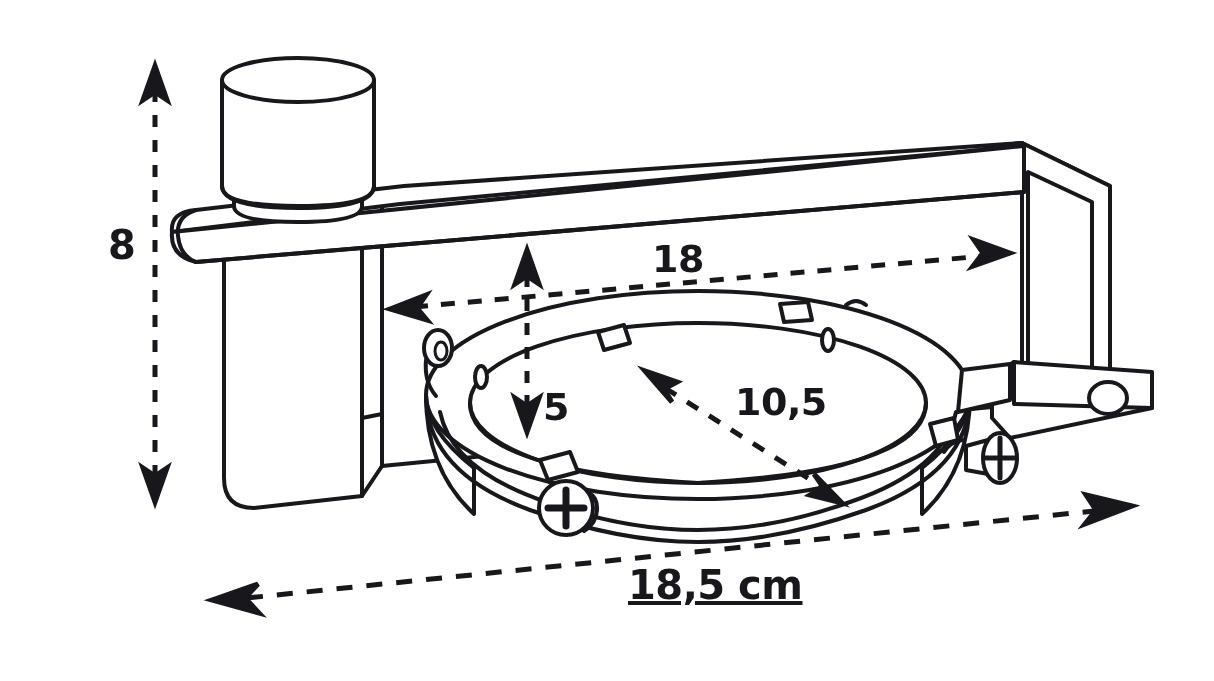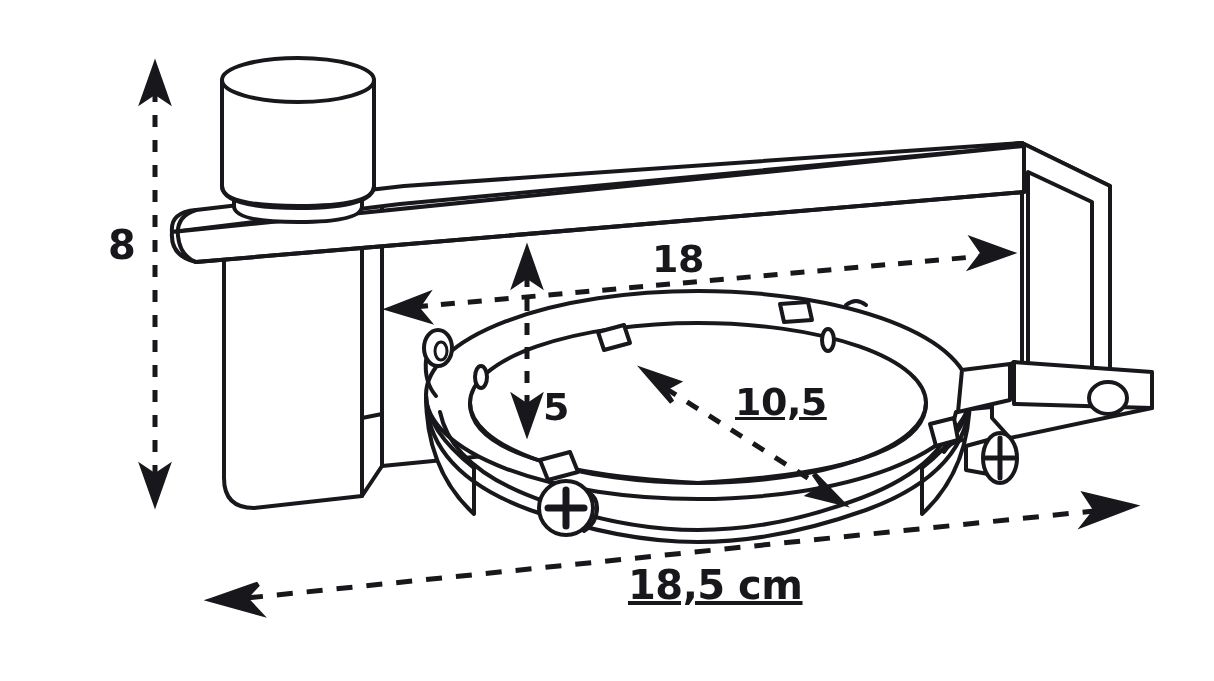--- a/index.html
+++ b/index.html
@@ -29,21 +29,21 @@
     font-family: "DejaVu Sans", "Liberation Sans", sans-serif;
     font-weight: bold;
     color: #18181c;
     white-space: nowrap;
     line-height: 1;
     letter-spacing: -0.5px;
   }
   #label-8   { left: 108px; top: 225px; font-size: 40px; }
   #label-14  { left: 652px; top: 240px; font-size: 38px; }
   #label-5   { left: 543px; top: 388px; font-size: 38px; }
-  #label-105 { left: 735px; top: 383px; font-size: 38px; text-decoration: underline; }
+  #label-105 { left: 735px; top: 383px; font-size: 38px; }
   #label-185 { left: 628px; top: 565px; font-size: 40px; text-decoration: underline; }
 </style>
 </head>
 <body>
 
 <div id="stage">
 
   <svg id="drawing" viewBox="0 0 1214 681" xmlns="http://www.w3.org/2000/svg">
 
     <rect x="0" y="0" width="1214" height="681" fill="#ffffff"></rect>

